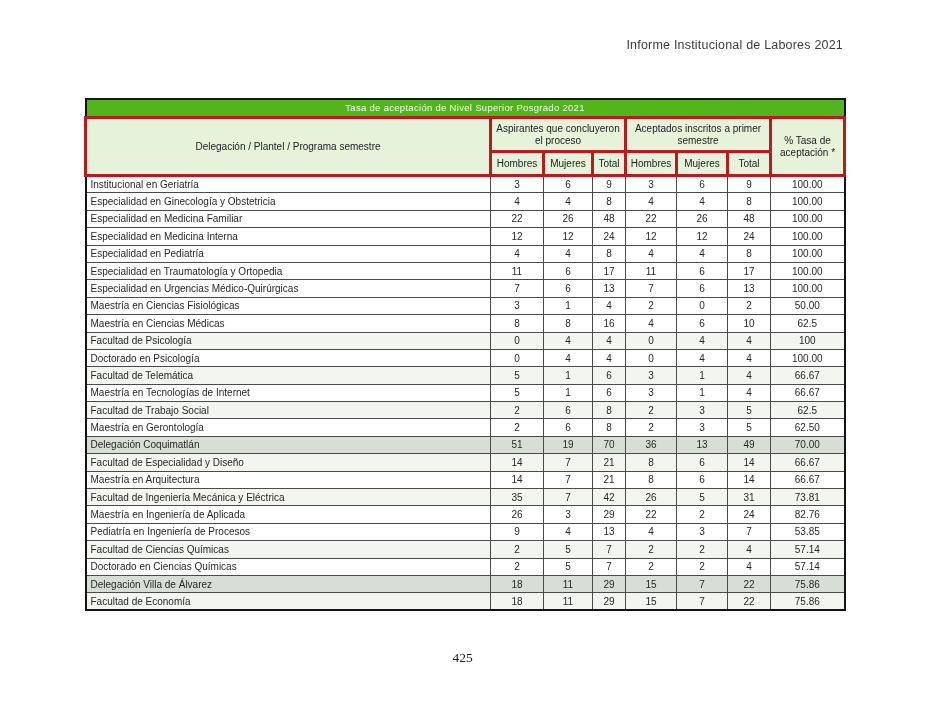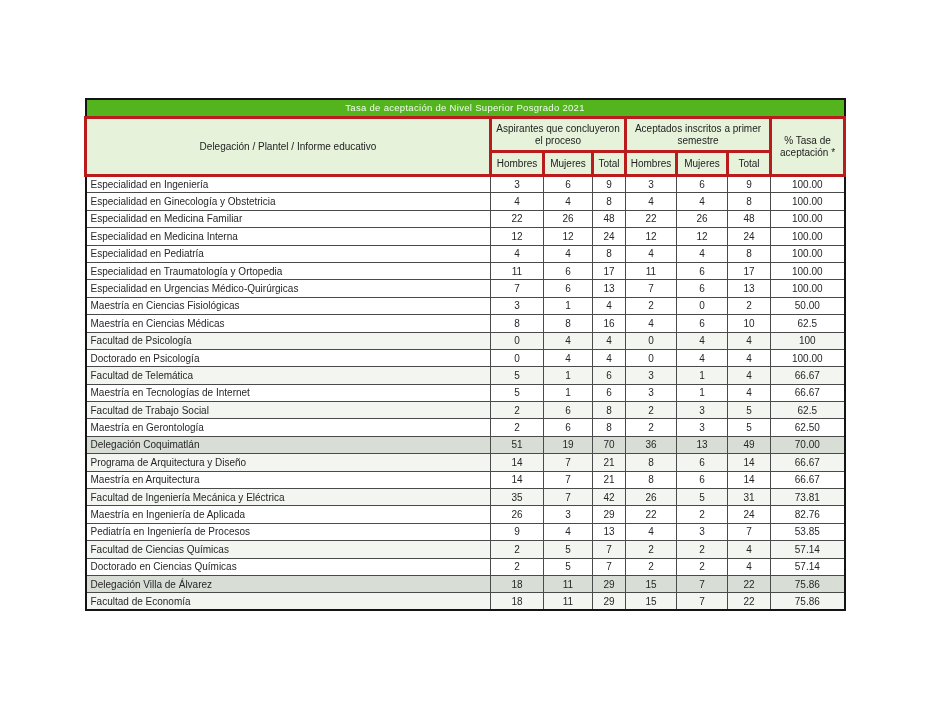--- a/index.html
+++ b/index.html
@@ -83,55 +83,56 @@
     font-family: "Liberation Serif", serif;
     font-size: 13.5px;
     color: #222222;
   }
 </style>
 </head>
 <body>
 
 <div class="page">
 
+  <div class="doc-header">Informe Institucional de Labores 2021</div>
 
   <div class="report-table-wrap">
     <table class="report">
       <colgroup>
         <col style="width:405px">
         <col style="width:53px">
         <col style="width:49px">
         <col style="width:33px">
         <col style="width:51px">
         <col style="width:51px">
         <col style="width:43px">
         <col style="width:74px">
       </colgroup>
       <thead>
         <tr class="title-row">
           <th colspan="8">Tasa de aceptación de Nivel Superior Posgrado 2021</th>
         </tr>
         <tr class="group-row">
-          <th class="hdr" rowspan="2">Delegación / Plantel / Informe educativo</th>
+          <th class="hdr" rowspan="2">Delegación / Plantel / Programa semestre</th>
           <th class="hdr" colspan="3">Aspirantes que concluyeron el proceso</th>
           <th class="hdr" colspan="3">Aceptados inscritos a primer semestre</th>
           <th class="hdr rate-hdr" rowspan="2">% Tasa de aceptación *</th>
         </tr>
         <tr class="sub-row">
           <th class="hdr">Hombres</th>
           <th class="hdr">Mujeres</th>
           <th class="hdr">Total</th>
           <th class="hdr">Hombres</th>
           <th class="hdr">Mujeres</th>
           <th class="hdr">Total</th>
         </tr>
       </thead>
       <tbody>
           <tr>
-            <td class="program">Especialidad en Ingeniería</td>
+            <td class="program">Institucional en Geriatría</td>
             <td class="num">3</td>
             <td class="num">6</td>
             <td class="num">9</td>
             <td class="num">3</td>
             <td class="num">6</td>
             <td class="num">9</td>
             <td class="num">100.00</td>
           </tr>
           <tr>
             <td class="program">Especialidad en Ginecología y Obstetricia</td>
@@ -277,21 +278,21 @@
             <td class="program">Delegación Coquimatlán</td>
             <td class="num">51</td>
             <td class="num">19</td>
             <td class="num">70</td>
             <td class="num">36</td>
             <td class="num">13</td>
             <td class="num">49</td>
             <td class="num">70.00</td>
           </tr>
           <tr class="shade-light">
-            <td class="program">Programa de Arquitectura y Diseño</td>
+            <td class="program">Facultad de Especialidad y Diseño</td>
             <td class="num">14</td>
             <td class="num">7</td>
             <td class="num">21</td>
             <td class="num">8</td>
             <td class="num">6</td>
             <td class="num">14</td>
             <td class="num">66.67</td>
           </tr>
           <tr>
             <td class="program">Maestría en Arquitectura</td>
@@ -370,14 +371,15 @@
             <td class="num">29</td>
             <td class="num">15</td>
             <td class="num">7</td>
             <td class="num">22</td>
             <td class="num">75.86</td>
           </tr>
         </tbody>
     </table>
   </div>
 
+  <div class="page-number">425</div>
 
 </div>
 
 </body></html>

